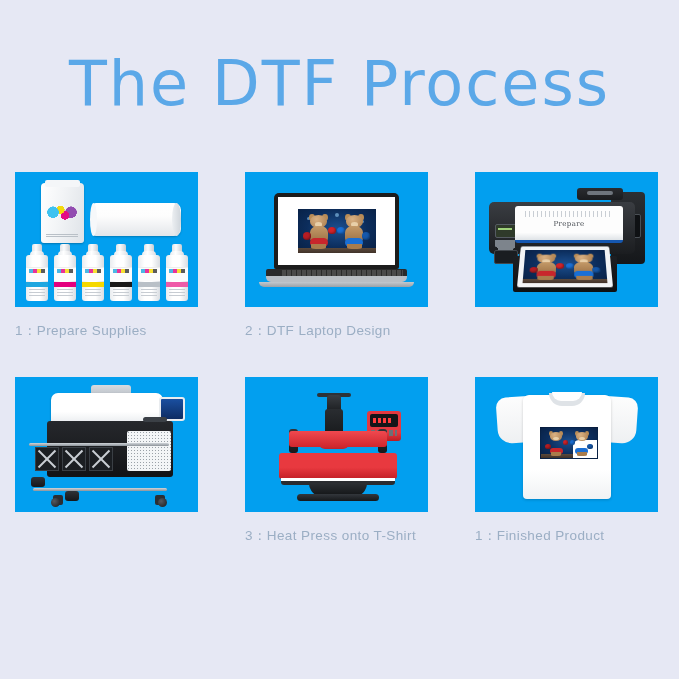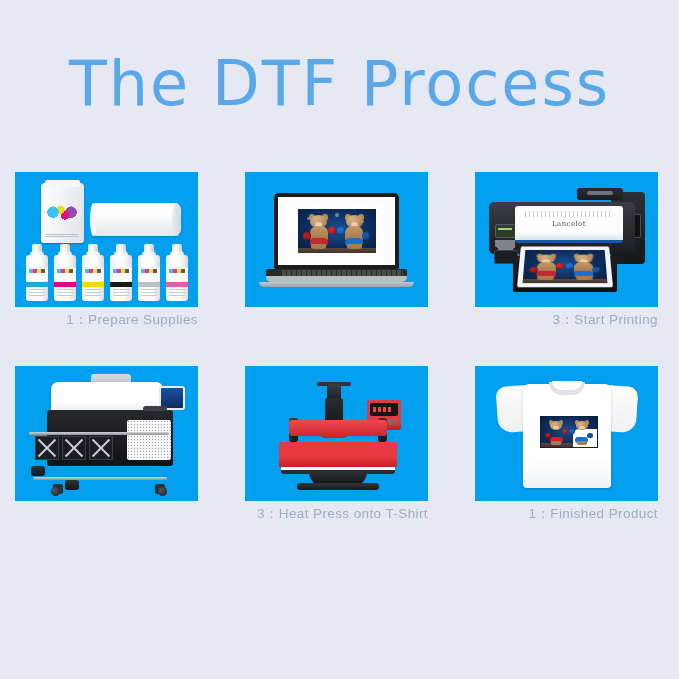--- a/index.html
+++ b/index.html
@@ -49,22 +49,22 @@
   }
   .step { width: 183px; }
   .panel {
     position: relative;
     width: 183px;
     height: 135px;
     background: #029fef;
     overflow: hidden;
   }
   .caption {
-    margin-top: 4px;
-    text-align: right;
+    margin-top: 15px;
+    text-align: left;
     font-size: 13.5px;
     color: #9baec4;
     letter-spacing: 0.4px;
     white-space: nowrap;
   }
 
   
   .powder-bag {
     position: absolute;
     left: 26px; top: 11px;
@@ -726,40 +726,41 @@
                   <div class="glove b"></div>
                 </div>
               </div>
             </div>
           </div>
           <div class="keys"></div>
           <div class="base"></div>
           <div class="foot"></div>
         </div>
       </div>
+      <div class="caption">2：DTF Laptop Design</div>
     </div>
 
     <div class="step">
       <div class="panel">
         <div class="printer">
           <div class="right-block">
             <div class="side-screen"></div>
           </div>
           <div class="top-lid">
             <div class="handle"></div>
           </div>
           <div class="back-body">
             <div class="lcd">
                 <i></i>
               </div>
             <div class="btns"></div>
           </div>
           <div class="white-face">
             <div class="vent"></div>
-            <div class="brand">Lancelot</div>
+            <div class="brand">Prepare</div>
           </div>
           <div class="small-panel"></div>
           <div class="knob"></div>
           <div class="tray"></div>
           <div class="platen">
             <div class="print-img bears">
               <div class="floor"></div>
               <div class="bear left">
                 <div class="ear l"></div>
                 <div class="ear r"></div>
@@ -779,21 +780,20 @@
                 <div class="body"></div>
                 <div class="trunks"></div>
                 <div class="legs"></div>
                 <div class="glove a"></div>
                 <div class="glove b"></div>
               </div>
             </div>
           </div>
         </div>
       </div>
-      <div class="caption">3：Start Printing</div>
     </div>
 
     <div class="step">
       <div class="panel">
         <div class="shaker">
           <div class="hopper"></div>
           <div class="top-white"></div>
           <div class="screen"></div>
           <div class="base-box"></div>
           <div class="handle"></div>

